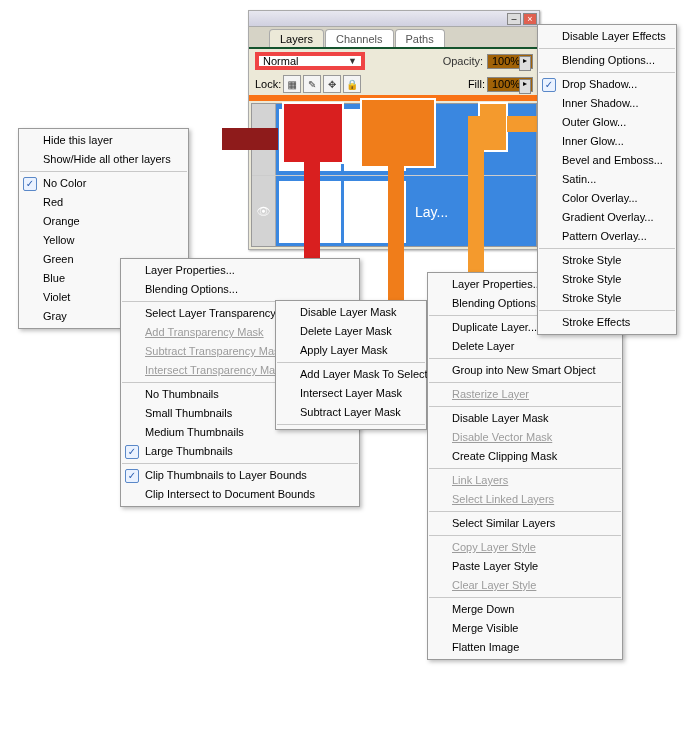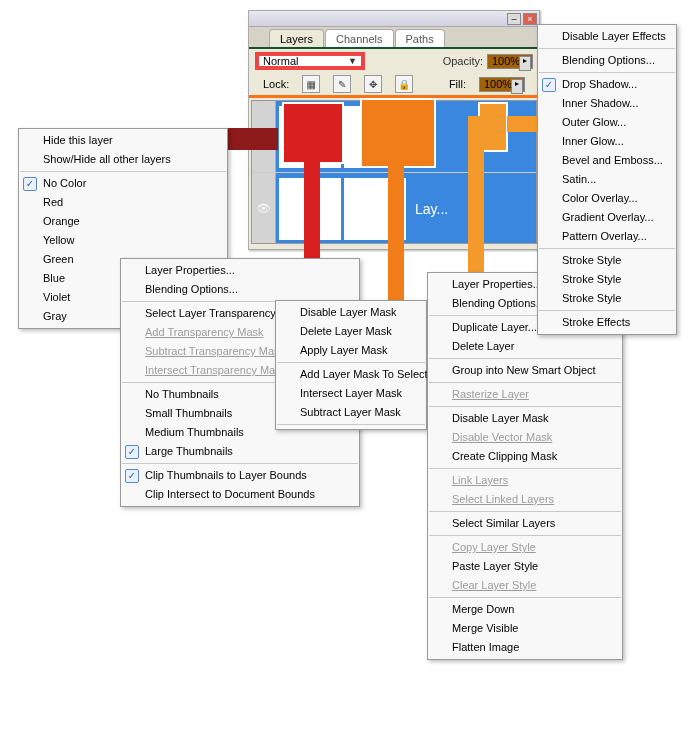--- a/index.html
+++ b/index.html
@@ -84,23 +84,23 @@
     position:relative;
   }
   .spinner .arrow {
     position:absolute; right:1px; top:1px;
     width:12px; height:15px;
     background:#ddd;border:1px solid #888;
     font-size:8px;text-align:center;line-height:7px;
   }
   .lock-row {
     display:flex;align-items:center;
-    padding: 2px 14px;
-    gap:13px;
-    border-bottom: 3px solid #f97316;
+    padding: 2px 6px;
+    gap:2px;
+    border-bottom: 6px solid #f97316;
   }
   .icon-btn {
     width:18px;height:18px;border:1px solid #999;
     background:#f4f4f4;
     display:flex;align-items:center;justify-content:center;
     font-size:10px;color:#444;
   }
   .layers-body {
     position:relative;
     background:#fff;
@@ -160,21 +160,21 @@
     width:14px;height:14px;
     border:1px solid #5a88c8;
     border-radius:2px;
     background:#eaf2ff;
     display:flex;align-items:center;justify-content:center;
     color:#2a5db0;
     font-size:10px;
   }
 
   
-  #menu1 { left:18px; top:128px; width:210px; }
+  #menu1 { left:18px; top:128px; width:171px; }
   #menu2 { left:120px; top:258px; width:240px; }
   #menu3 { left:275px; top:300px; width:152px; }
   #menu4 { left:427px; top:272px; width:196px; }
   #menu5 { left:537px; top:24px; width:140px; }
 </style>
 </head>
 <body>
 
 <div class="layers-panel panel">
   <div class="titlebar">

